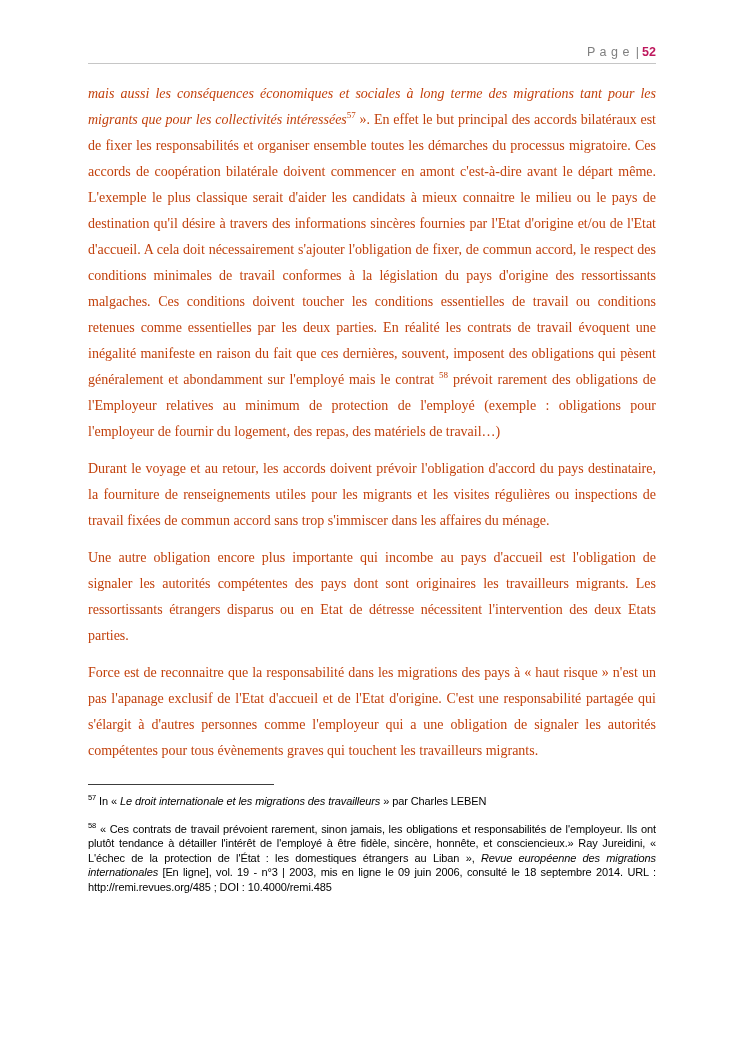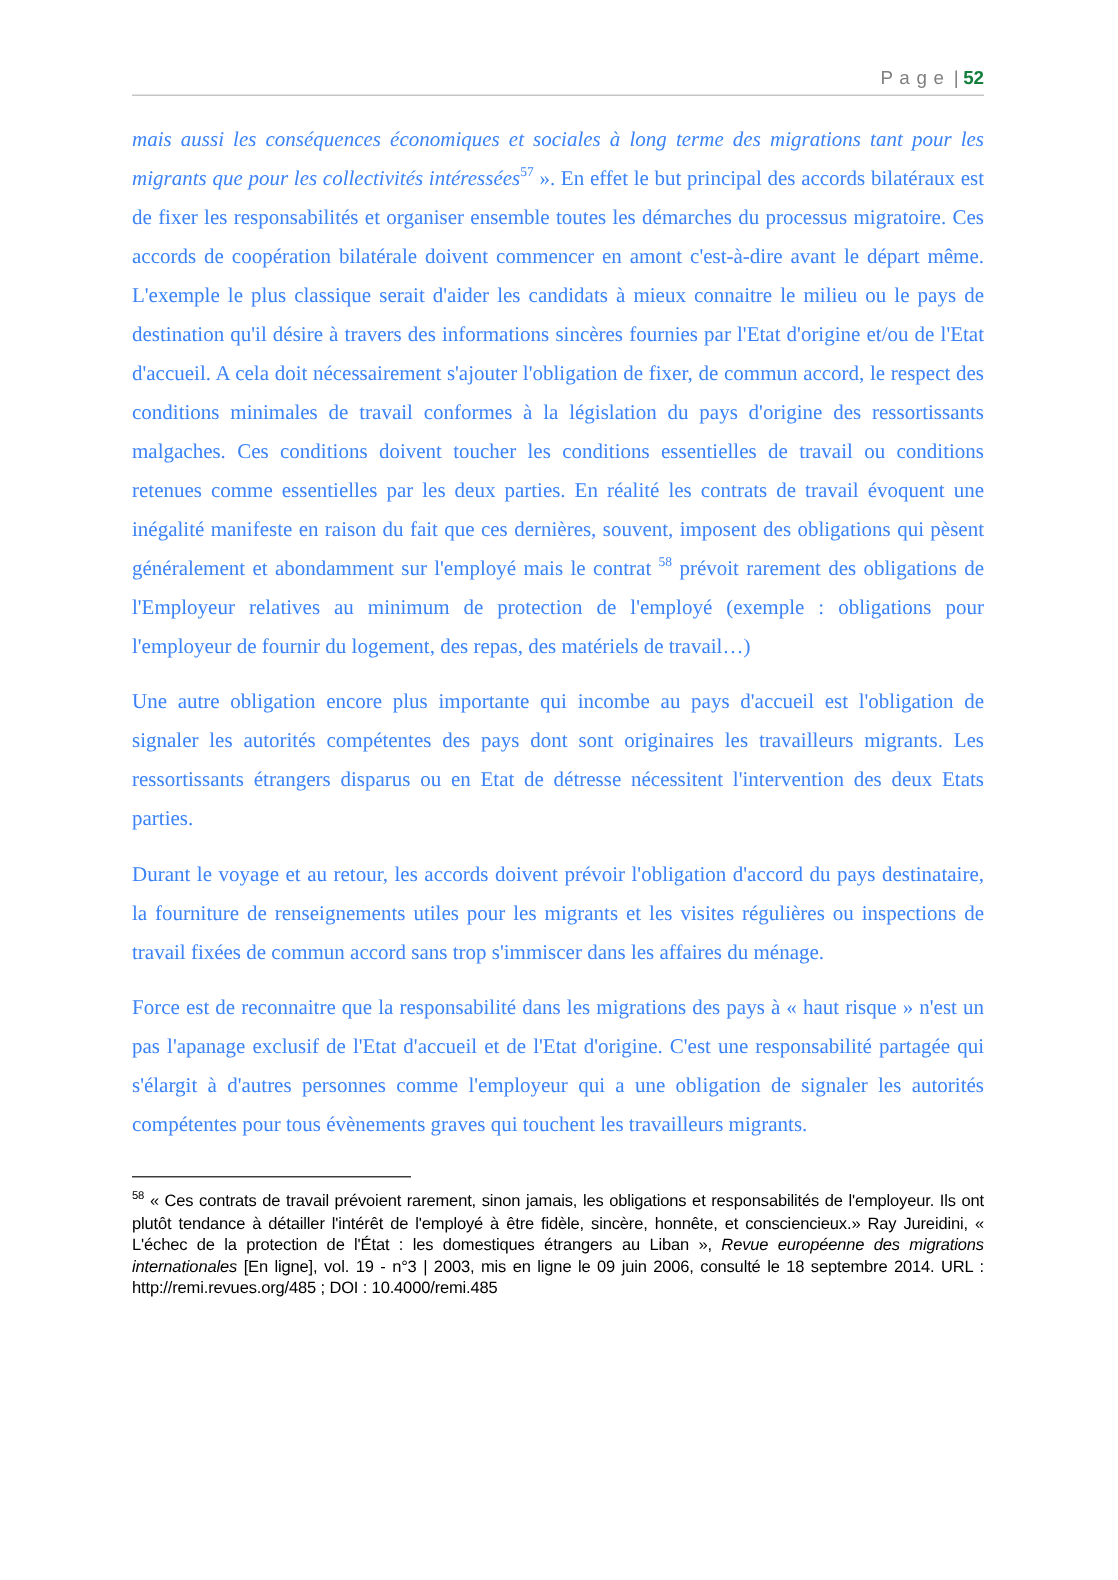--- a/index.html
+++ b/index.html
@@ -20,35 +20,35 @@
   
   .page-header {
     margin-top: 45px;
     text-align: right;
     font-family: "Liberation Sans", sans-serif;
     font-size: 12.5px;
     color: #7f7f7f;
   }
   .page-header .hdr-label { letter-spacing: 0.5px; text-align: right; }
   .page-header .hdr-sep { margin: 0 3px 0 6px; color: #7f7f7f; }
-  .page-header .hdr-num { color: #15803d; font-weight: bold; }
+  .page-header .hdr-num { color: #be185d; font-weight: bold; }
   .header-rule {
     border: none;
     border-top: 1px solid #c6c6c6;
     margin: 4px 0 0 0;
     height: 0;
   }
   
   .doc-body {
     margin-top: 17px;
     font-family: "Liberation Serif", "DejaVu Serif", serif;
     font-size: 14px;
     line-height: 26px;
     text-align: justify;
-    color: #3b82f6;
+    color: #c2410c;
   }
   .doc-body p { margin: 0 0 11px 0; }
   .doc-body sup.seg-sup {
     font-size: 9px;
     line-height: 0;
     vertical-align: super;
   }
   em.seg-italic { font-style: italic; }
   
   .footnotes {
@@ -83,28 +83,29 @@
 
   <div class="page-header">
     <span class="hdr-label">P a g e</span><span class="hdr-sep">|</span><span class="hdr-num">52</span>
   </div>
   <div class="header-rule"></div>
 
   <div class="doc-body">
 
     <p><em class="seg-italic">mais aussi les conséquences économiques et sociales à long terme des migrations tant pour les migrants que pour les collectivités intéressées</em><sup class="seg-sup">57</sup><span> ». En effet le but principal des accords bilatéraux est de fixer les responsabilités et organiser ensemble toutes les démarches du processus migratoire.  Ces accords de coopération bilatérale doivent commencer en amont c'est-à-dire avant le départ même. L'exemple le plus classique serait d'aider les candidats à mieux connaitre le milieu ou le pays de destination qu'il désire à travers des informations sincères fournies par l'Etat d'origine et/ou de l'Etat d'accueil. A cela doit nécessairement s'ajouter l'obligation de fixer, de commun accord, le respect des conditions minimales de travail conformes à la législation du pays d'origine des ressortissants malgaches. Ces conditions doivent toucher les conditions essentielles de travail ou conditions retenues comme essentielles par les deux parties. En réalité les contrats de travail évoquent une inégalité manifeste en raison du fait que ces dernières, souvent, imposent des obligations qui pèsent généralement et abondamment sur l'employé mais le contrat </span><sup class="seg-sup">58</sup><span> prévoit rarement des obligations de l'Employeur relatives au minimum de protection de l'employé (exemple : obligations pour l'employeur de fournir du logement, des repas, des matériels de travail…)</span></p>
 
+    <p><span>Durant le voyage et au retour, les accords doivent prévoir l'obligation d'accord du pays destinataire, la fourniture de renseignements utiles pour les migrants et les visites régulières ou inspections de travail fixées de commun accord sans trop s'immiscer dans les affaires du ménage.</span></p>
+
     <p><span>Une autre obligation encore plus importante qui incombe au pays d'accueil est l'obligation de signaler les autorités  compétentes des pays dont sont originaires les travailleurs migrants. Les ressortissants étrangers disparus ou en Etat de détresse nécessitent l'intervention des deux Etats parties.</span></p>
-
-    <p><span>Durant le voyage et au retour, les accords doivent prévoir l'obligation d'accord du pays destinataire, la fourniture de renseignements utiles pour les migrants et les visites régulières ou inspections de travail fixées de commun accord sans trop s'immiscer dans les affaires du ménage.</span></p>
 
     <p><span>Force est de reconnaitre que la responsabilité dans les migrations des pays à « haut risque » n'est un pas l'apanage exclusif de l'Etat d'accueil et de l'Etat d'origine. C'est une responsabilité partagée qui s'élargit à d'autres personnes comme l'employeur qui a une obligation de signaler les autorités compétentes pour tous évènements graves  qui touchent les travailleurs migrants.</span></p>
 
   </div>
 
   <div class="footnotes">
     <div class="fn-rule"></div>
 
+    <p class="footnote"><sup class="seg-sup">57</sup><span> In « </span><em class="seg-italic">Le droit internationale et les migrations des travailleurs</em><span> » par Charles LEBEN</span></p>
 
     <p class="footnote"><sup class="seg-sup">58</sup><span> « Ces contrats de travail prévoient rarement, sinon jamais, les obligations et responsabilités de l'employeur. Ils ont plutôt tendance à détailler l'intérêt de l'employé à être fidèle, sincère, honnête, et consciencieux.» Ray Jureidini, « L'échec de la protection de l'État : les domestiques étrangers au Liban », </span><em class="seg-italic">Revue européenne des migrations internationales</em><span> [En ligne], vol. 19 - n°3 | 2003, mis en ligne le 09 juin 2006, consulté le 18 septembre 2014. URL : http://remi.revues.org/485 ; DOI : 10.4000/remi.485</span></p>
   </div>
 
 </div>
 
 </body></html>

